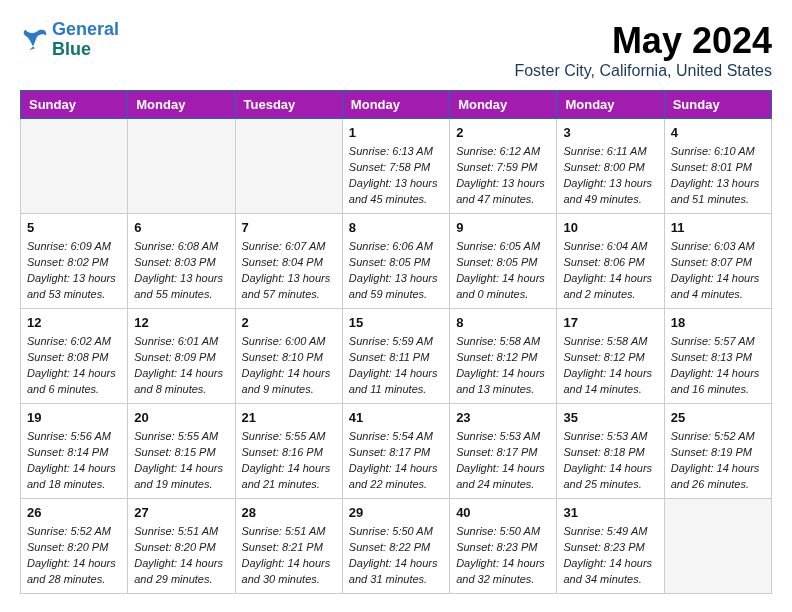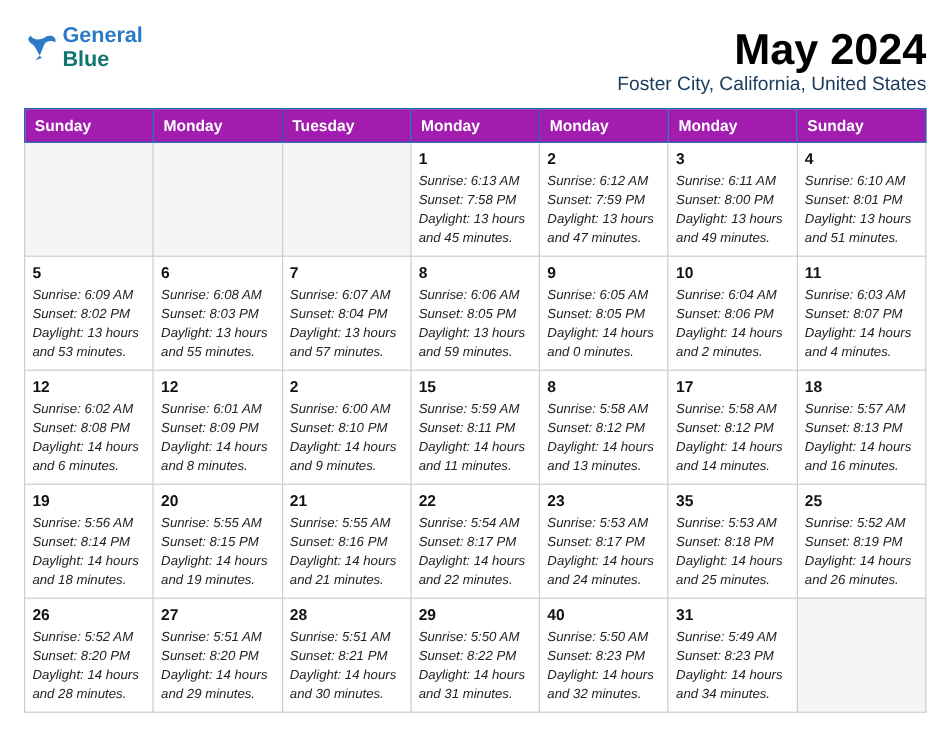--- a/index.html
+++ b/index.html
@@ -211,21 +211,21 @@
         </td>
         <td>
           <div class="day-number">20</div>
           <div class="day-info">Sunrise: 5:55 AM<br>Sunset: 8:15 PM<br>Daylight: 14 hours and 19 minutes.</div>
         </td>
         <td>
           <div class="day-number">21</div>
           <div class="day-info">Sunrise: 5:55 AM<br>Sunset: 8:16 PM<br>Daylight: 14 hours and 21 minutes.</div>
         </td>
         <td>
-          <div class="day-number">22</div>
+          <div class="day-number">41</div>
           <div class="day-info">Sunrise: 5:54 AM<br>Sunset: 8:17 PM<br>Daylight: 14 hours and 22 minutes.</div>
         </td>
         <td>
           <div class="day-number">23</div>
           <div class="day-info">Sunrise: 5:53 AM<br>Sunset: 8:17 PM<br>Daylight: 14 hours and 24 minutes.</div>
         </td>
         <td>
           <div class="day-number">35</div>
           <div class="day-info">Sunrise: 5:53 AM<br>Sunset: 8:18 PM<br>Daylight: 14 hours and 25 minutes.</div>
         </td>

